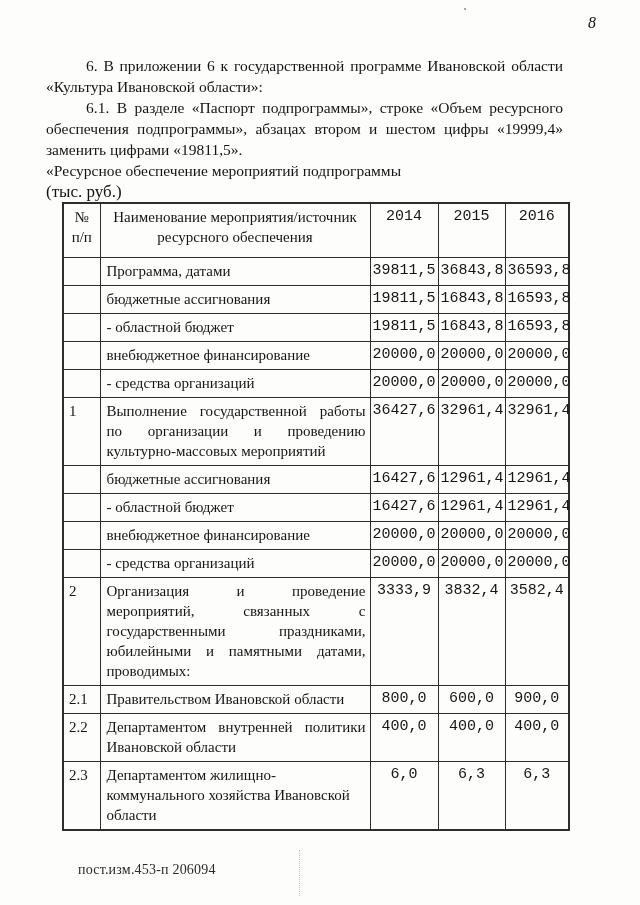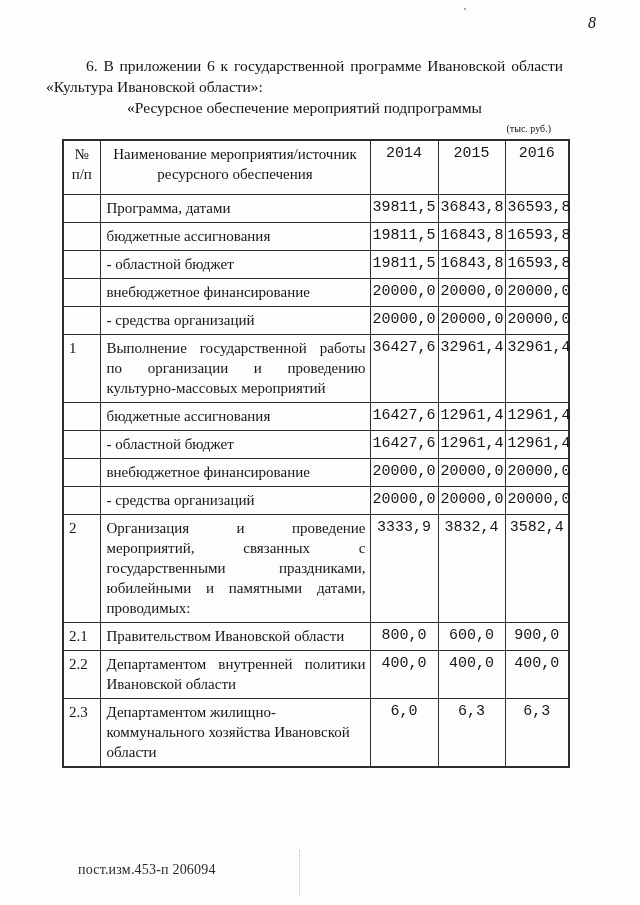--- a/index.html
+++ b/index.html
@@ -35,28 +35,26 @@
     font-size: 15.5px;
     line-height: 21px;
     text-align: justify;
     text-indent: 40px;
     color: #141414;
   }
   .table-title {
     margin: 0;
     font-size: 15.5px;
     line-height: 21px;
-    text-align: center;
     color: #141414;
   }
   .units-label {
     margin: 0;
-    font-size: 10px;
+    font-size: 17px;
     line-height: 21px;
-    text-align: right;
     padding-right: 12px;
     color: #141414;
   }
   table.res-table {
     margin-left: 16px;
     width: 506px;
     border-collapse: collapse;
     table-layout: fixed;
     font-size: 15px;
   }
@@ -124,20 +122,21 @@
 <body>
 
 <div class="page">
 
   <div class="scan-dot"></div>
 
   <div class="page-number">8</div>
 
   <div class="content">
     <p class="para">6. В приложении 6 к государственной программе Ивановской области «Культура Ивановской области»:</p>
+    <p class="para">6.1. В разделе «Паспорт подпрограммы», строке «Объем ресурсного обеспечения подпрограммы», абзацах втором и шестом цифры «19999,4» заменить цифрами «19811,5».</p>
 
     <p class="table-title">«Ресурсное обеспечение мероприятий подпрограммы</p>
     <p class="units-label">(тыс. руб.)</p>
 
     <table class="res-table">
       <colgroup>
         <col style="width:37px">
         <col style="width:270px">
         <col style="width:68px">
         <col style="width:67px">

